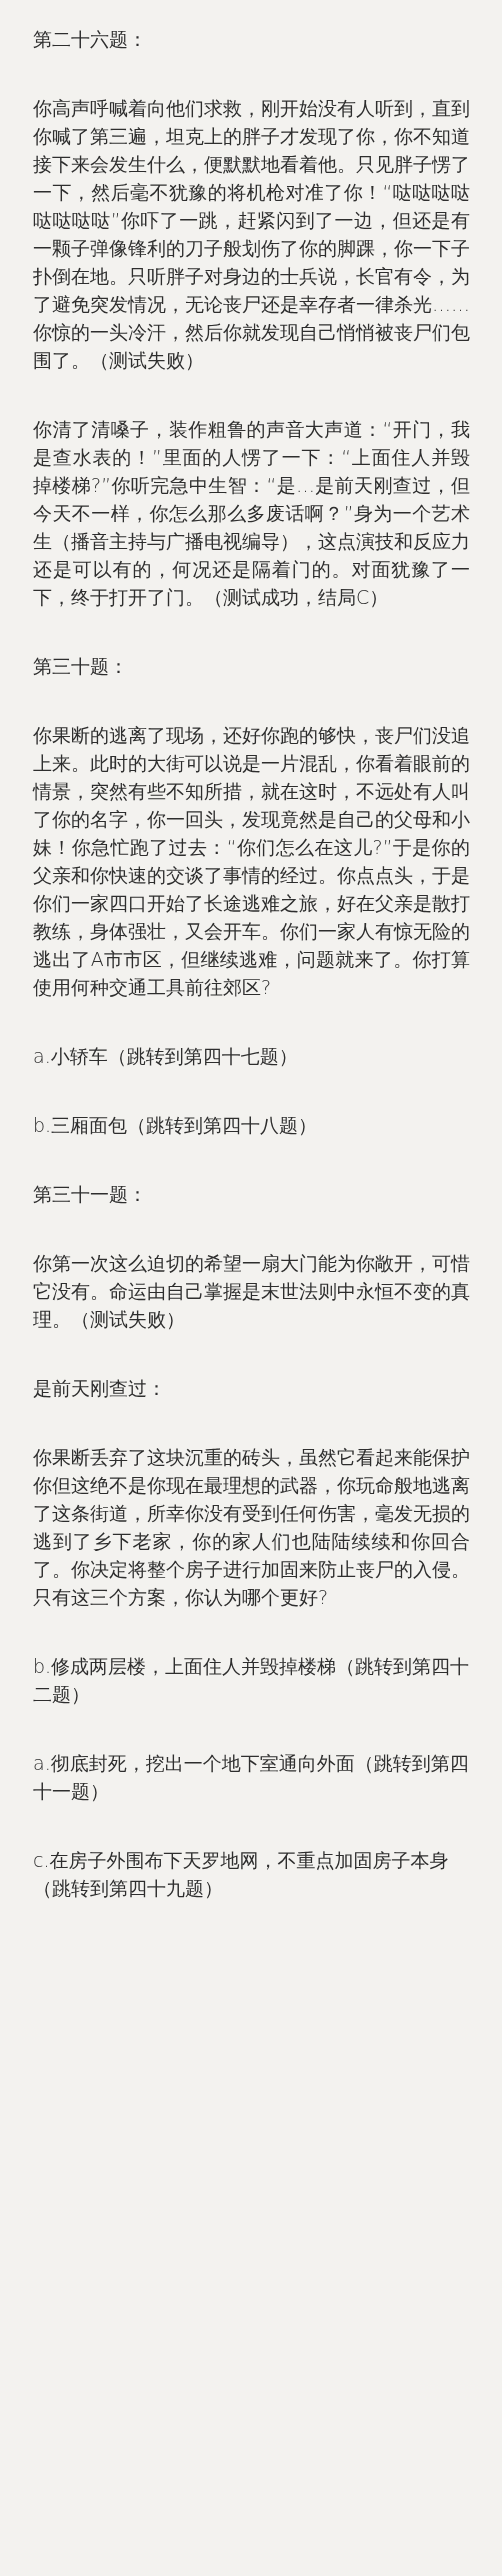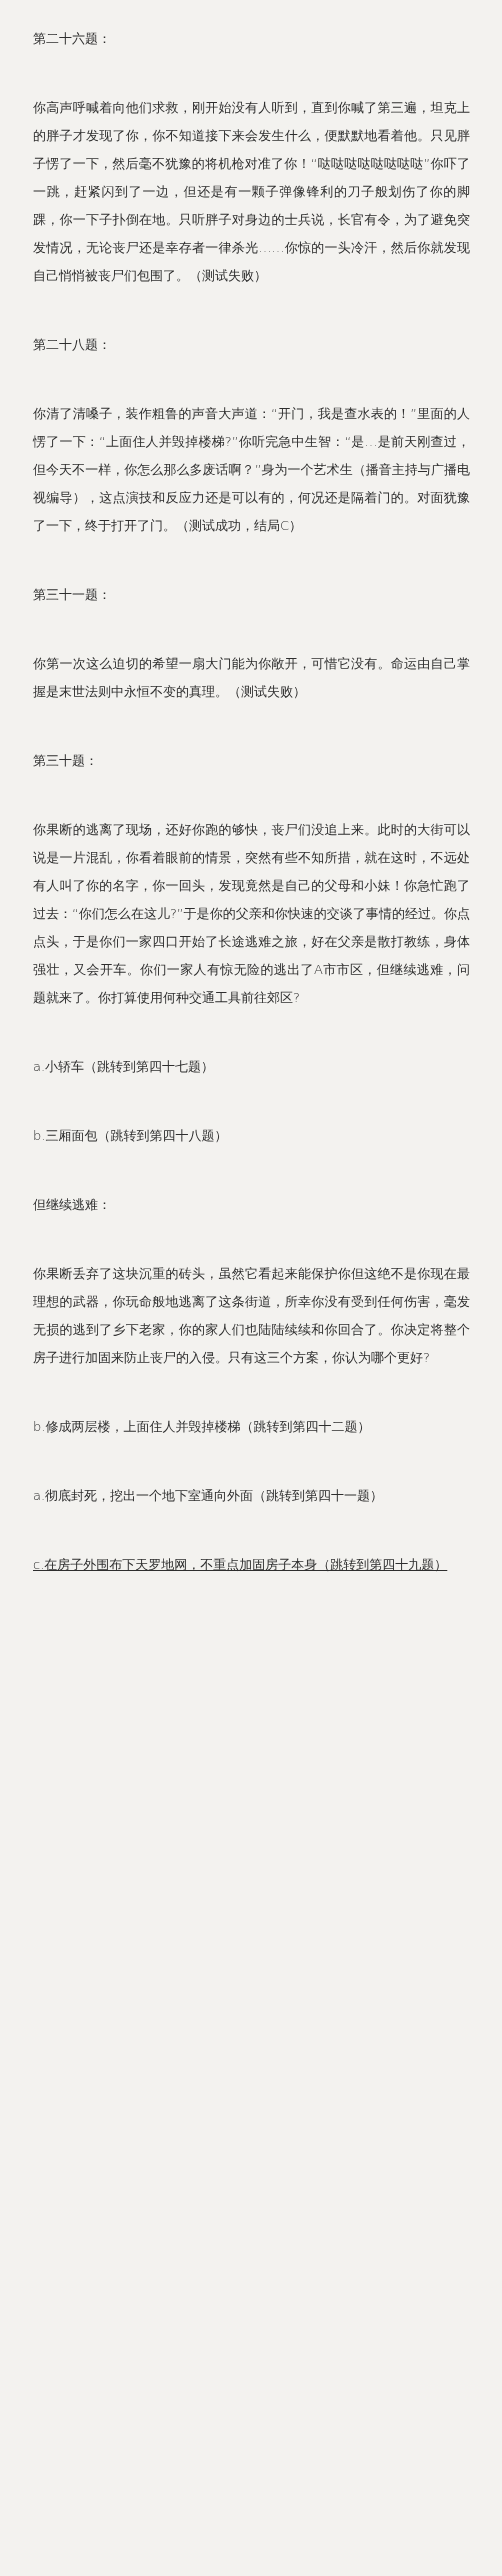--- a/index.html
+++ b/index.html
@@ -11,73 +11,71 @@
     position: relative;
     width: 503px;
     height: 2576px;
     box-sizing: border-box;
     padding: 25px 33px 22px 33px;
     overflow: hidden;
     background: #f3f2ef;
     color: #2e2e2e;
     font-family: "DejaVu Sans", "Liberation Sans", sans-serif;
     font-weight: 300;
-    font-size: 13px;
+    font-size: 19px;
     line-height: 28px;
     text-align: justify;
     letter-spacing: 0;
   }
   .page p {
     margin: 0 0 41px 0;
   }
   .q-heading {
     white-space: nowrap;
     text-align: left;
   }
   .q-option {
     text-align: left;
   }
   .qa:last-child .q-option:last-child {
     margin-bottom: 4px;
-    text-decoration: underline;
   }
 </style>
 </head>
 <body>
 
 <div class="page">
 
   <section class="qa">
     <p class="q-heading">第二十六题：</p>
     <p class="q-body">你高声呼喊着向他们求救，刚开始没有人听到，直到你喊了第三遍，坦克上的胖子才发现了你，你不知道接下来会发生什么，便默默地看着他。只见胖子愣了一下，然后毫不犹豫的将机枪对准了你！“哒哒哒哒哒哒哒哒”你吓了一跳，赶紧闪到了一边，但还是有一颗子弹像锋利的刀子般划伤了你的脚踝，你一下子扑倒在地。只听胖子对身边的士兵说，长官有令，为了避免突发情况，无论丧尸还是幸存者一律杀光……你惊的一头冷汗，然后你就发现自己悄悄被丧尸们包围了。（测试失败）</p>
   </section>
 
   <section class="qa">
   </section>
 
   <section class="qa">
-    <p class="q-heading">第二十八题：</p>
     <p class="q-body">你清了清嗓子，装作粗鲁的声音大声道：“开门，我是查水表的！”里面的人愣了一下：“上面住人并毁掉楼梯?”你听完急中生智：“是…是前天刚查过，但今天不一样，你怎么那么多废话啊？”身为一个艺术生（播音主持与广播电视编导），这点演技和反应力还是可以有的，何况还是隔着门的。对面犹豫了一下，终于打开了门。（测试成功，结局C）</p>
   </section>
 
-
-  <section class="qa">
-    <p class="q-heading">第三十一题：</p>
-    <p class="q-body">你第一次这么迫切的希望一扇大门能为你敞开，可惜它没有。命运由自己掌握是末世法则中永恒不变的真理。（测试失败）</p>
-  </section>
 
   <section class="qa">
     <p class="q-heading">第三十题：</p>
     <p class="q-body">你果断的逃离了现场，还好你跑的够快，丧尸们没追上来。此时的大街可以说是一片混乱，你看着眼前的情景，突然有些不知所措，就在这时，不远处有人叫了你的名字，你一回头，发现竟然是自己的父母和小妹！你急忙跑了过去：“你们怎么在这儿?”于是你的父亲和你快速的交谈了事情的经过。你点点头，于是你们一家四口开始了长途逃难之旅，好在父亲是散打教练，身体强壮，又会开车。你们一家人有惊无险的逃出了A市市区，但继续逃难，问题就来了。你打算使用何种交通工具前往郊区?</p>
     <p class="q-option">a.小轿车（跳转到第四十七题）</p>
     <p class="q-option">b.三厢面包（跳转到第四十八题）</p>
   </section>
 
   <section class="qa">
-    <p class="q-heading">但继续逃难：</p>
+    <p class="q-heading">第三十一题：</p>
+    <p class="q-body">你第一次这么迫切的希望一扇大门能为你敞开，可惜它没有。命运由自己掌握是末世法则中永恒不变的真理。（测试失败）</p>
+  </section>
+
+  <section class="qa">
+    <p class="q-heading">是前天刚查过：</p>
     <p class="q-body">你果断丢弃了这块沉重的砖头，虽然它看起来能保护你但这绝不是你现在最理想的武器，你玩命般地逃离了这条街道，所幸你没有受到任何伤害，毫发无损的逃到了乡下老家，你的家人们也陆陆续续和你回合了。你决定将整个房子进行加固来防止丧尸的入侵。只有这三个方案，你认为哪个更好?</p>
     <p class="q-option">b.修成两层楼，上面住人并毁掉楼梯（跳转到第四十二题）</p>
     <p class="q-option">a.彻底封死，挖出一个地下室通向外面（跳转到第四十一题）</p>
     <p class="q-option">c.在房子外围布下天罗地网，不重点加固房子本身（跳转到第四十九题）</p>
   </section>
 
 </div>
 
 
 </body></html>

